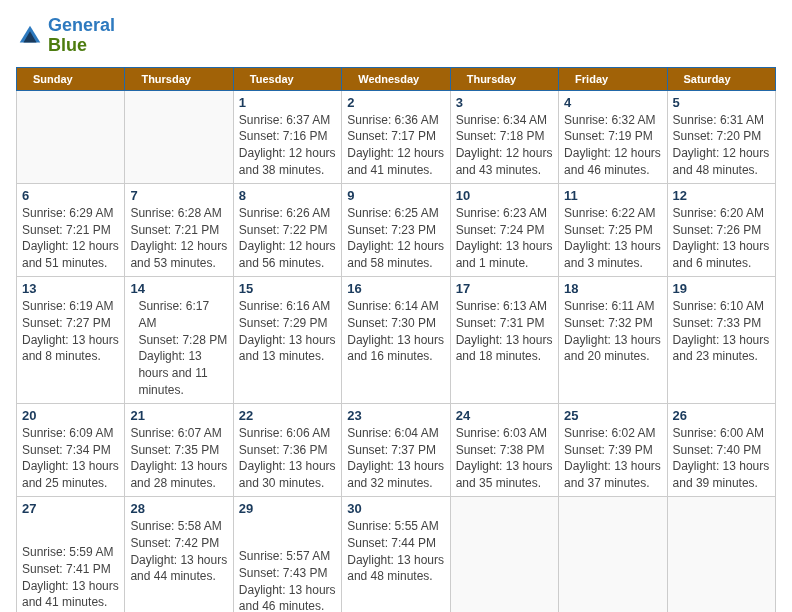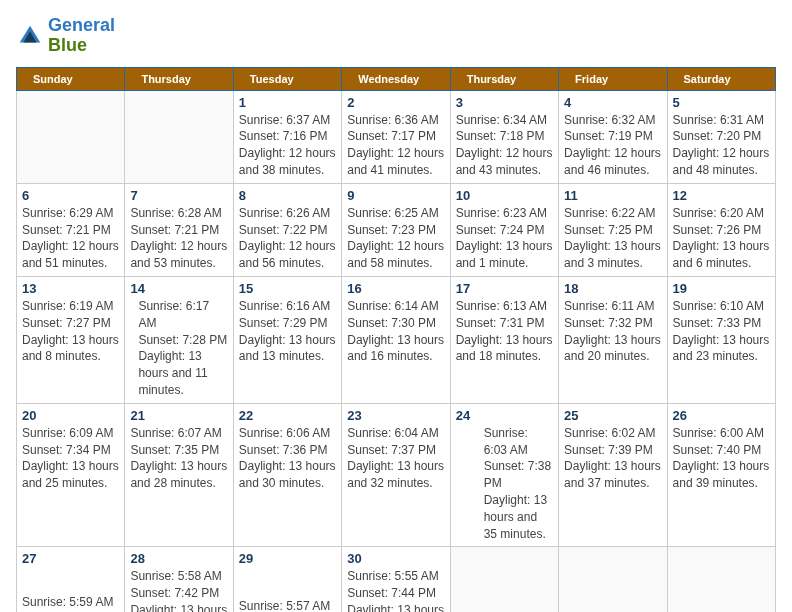--- a/index.html
+++ b/index.html
@@ -272,21 +272,21 @@
 Daylight: 13 hours and 30 minutes.</div>
           </td>
           <td>
             <span class="day-num">23</span>
             <div class="day-info" style="white-space: pre-line;">Sunrise: 6:04 AM
 Sunset: 7:37 PM
 Daylight: 13 hours and 32 minutes.</div>
           </td>
           <td>
             <span class="day-num">24</span>
-            <div class="day-info" style="white-space: pre-line; margin-left: 28px;">Sunrise: 6:03 AM
+            <div class="day-info" style="white-space: pre-line;">Sunrise: 6:03 AM
 Sunset: 7:38 PM
 Daylight: 13 hours and 35 minutes.</div>
           </td>
           <td>
             <span class="day-num">25</span>
             <div class="day-info" style="white-space: pre-line;">Sunrise: 6:02 AM
 Sunset: 7:39 PM
 Daylight: 13 hours and 37 minutes.</div>
           </td>
           <td>

